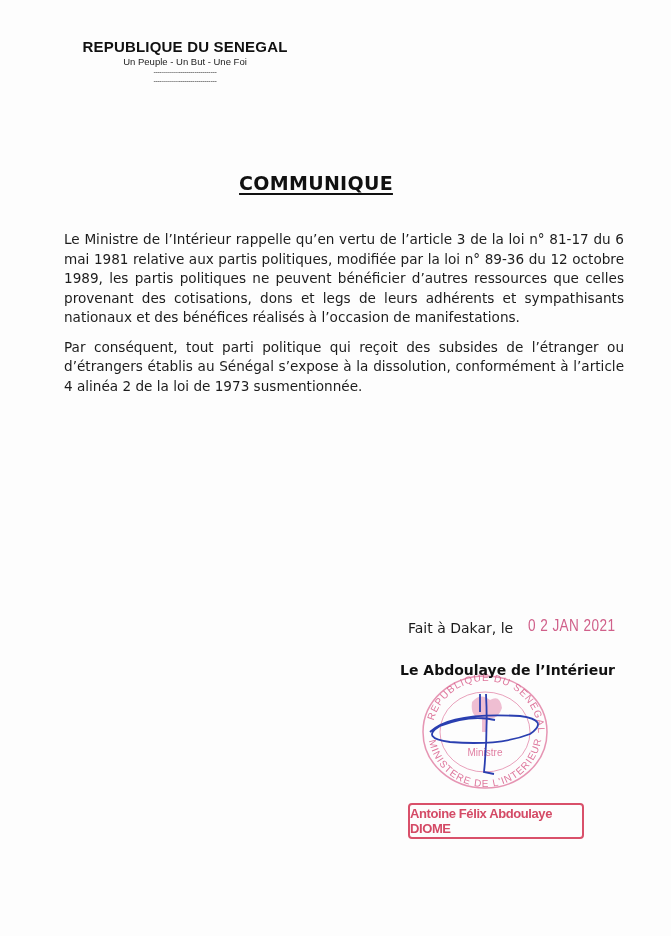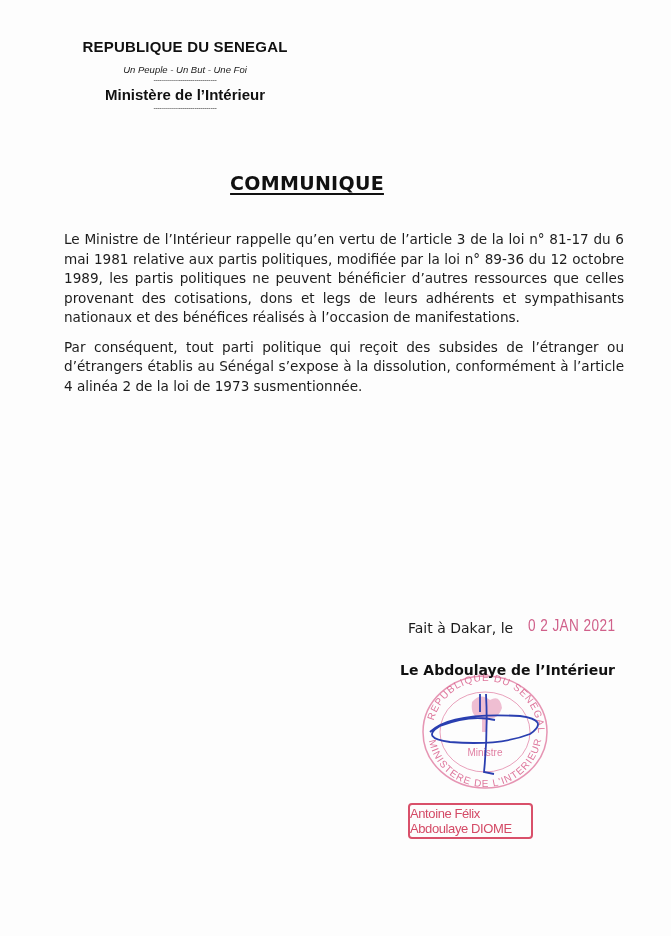--- a/index.html
+++ b/index.html
@@ -4,55 +4,54 @@
   <style>
     html, body { margin: 0; padding: 0; }
     body {
       width: 671px; height: 936px; background: #fdfdfd;
       position: relative; overflow: hidden;
       font-family: "DejaVu Sans", sans-serif; color: #1a1a1a;
     }
     .abs { position: absolute; }
     .header-block { left: 60px; top: 38px; width: 250px; text-align: center; }
     .republic { font-family: "Liberation Sans", sans-serif; font-weight: bold; font-size: 15px; letter-spacing: 0.2px; color: #111; }
-    .motto { font-family: "Liberation Sans", sans-serif; font-size: 9.5px; margin-top: 9px; color: #222; font-style: italic; }
+    .motto { font-family: "Liberation Sans", sans-serif; font-size: 9.5px; margin-top: 1px; color: #222; }
     .dashes { font-family: "Liberation Sans", sans-serif; font-size: 7px; letter-spacing: -0.3px; color: #333; line-height: 9px; }
     .ministry { font-family: "Liberation Sans", sans-serif; font-weight: bold; font-size: 15px; margin-top: 2px; color: #111; }
     .title {
-      left: 0; width: 614px; top: 172px; text-align: center;
+      left: 9px; width: 614px; top: 172px; text-align: center;
       font-family: "DejaVu Sans", sans-serif; font-weight: bold; font-size: 19px;
       text-decoration: underline; text-decoration-thickness: 2px; text-underline-offset: 3px;
       letter-spacing: 0.3px; color: #111;
     }
     .body-text {
       left: 64px; width: 560px; top: 230px;
       font-family: "DejaVu Sans", sans-serif; font-size: 13.6px; line-height: 19.5px;
       color: #1c1c1c;
     }
     .para { margin: 0 0 10px 0; text-align: justify; }
     .fait { left: 408px; top: 620px; font-size: 14px; font-family: "DejaVu Sans", sans-serif; color: #1a1a1a; }
     .date-stamp { left: 528px; top: 617px; font-family: "Liberation Sans", sans-serif; font-size: 16px; color: #d0608a; letter-spacing: 0.5px; transform: scaleX(0.85); transform-origin: left; }
     .minister-title { left: 400px; top: 662px; font-family: "DejaVu Sans", sans-serif; font-weight: bold; font-size: 14px; color: #111; }
     .seal { left: 410px; top: 672px; width: 150px; height: 118px; }
     .name-stamp {
-      left: 408px; top: 803px; width: 125px; height: 36px;
+      left: 408px; top: 803px; width: 176px; height: 36px;
       border: 2px solid #d9506a; border-radius: 4px; box-sizing: border-box;
       display: flex; align-items: center; justify-content: center;
-      font-family: "Liberation Sans", sans-serif; font-weight: normal; font-size: 13px; color: #d44a66;
+      font-family: "Liberation Sans", sans-serif; font-weight: bold; font-size: 13px; color: #d44a66;
       transform: scaleX(1); letter-spacing: -0.4px;
     }
   </style>
 </head>
 <body>
 
 <div class="abs header-block">
   <div class="republic">REPUBLIQUE DU SENEGAL</div>
   <div class="motto">Un Peuple - Un But - Une Foi</div>
   <div class="dashes">-------------------------------</div>
-  <div class="ministry">Ministère de l’Intérieur</div>
   <div class="dashes">-------------------------------</div>
 </div>
 
 <div class="abs title">COMMUNIQUE</div>
 
 <div class="abs body-text">
   <p class="para">Le Ministre de l’Intérieur rappelle qu’en vertu de l’article 3 de la loi n° 81-17 du 6 mai 1981 relative aux partis politiques, modifiée par la loi n° 89-36 du 12 octobre 1989, les partis politiques ne peuvent bénéficier d’autres ressources que celles provenant des cotisations, dons et legs de leurs adhérents et sympathisants nationaux et des bénéfices réalisés à l’occasion de manifestations.</p>
   <p class="para">Par conséquent, tout parti politique qui reçoit des subsides de l’étranger ou d’étrangers établis au Sénégal s’expose à la dissolution, conformément à l’article 4 alinéa 2 de la loi de 1973 susmentionnée.</p>
 </div>
 

